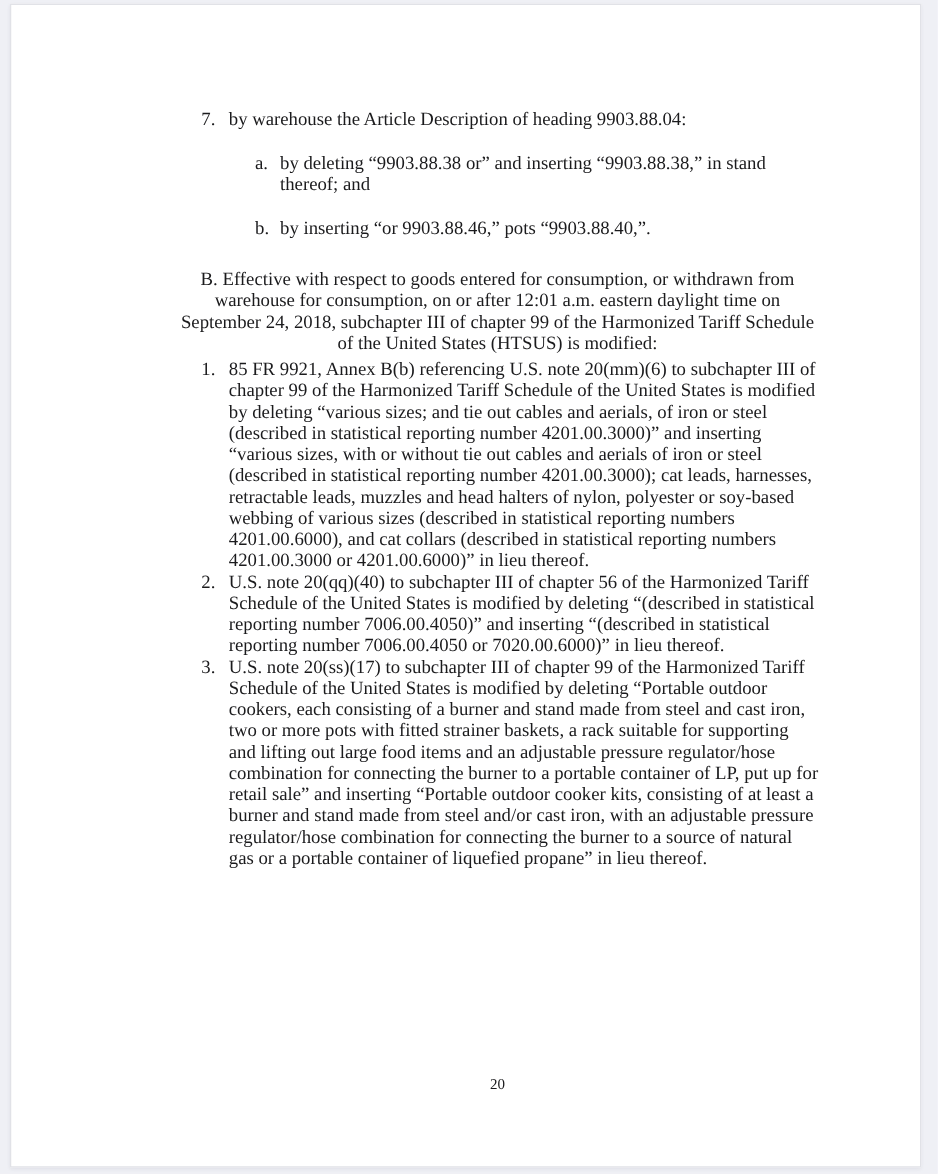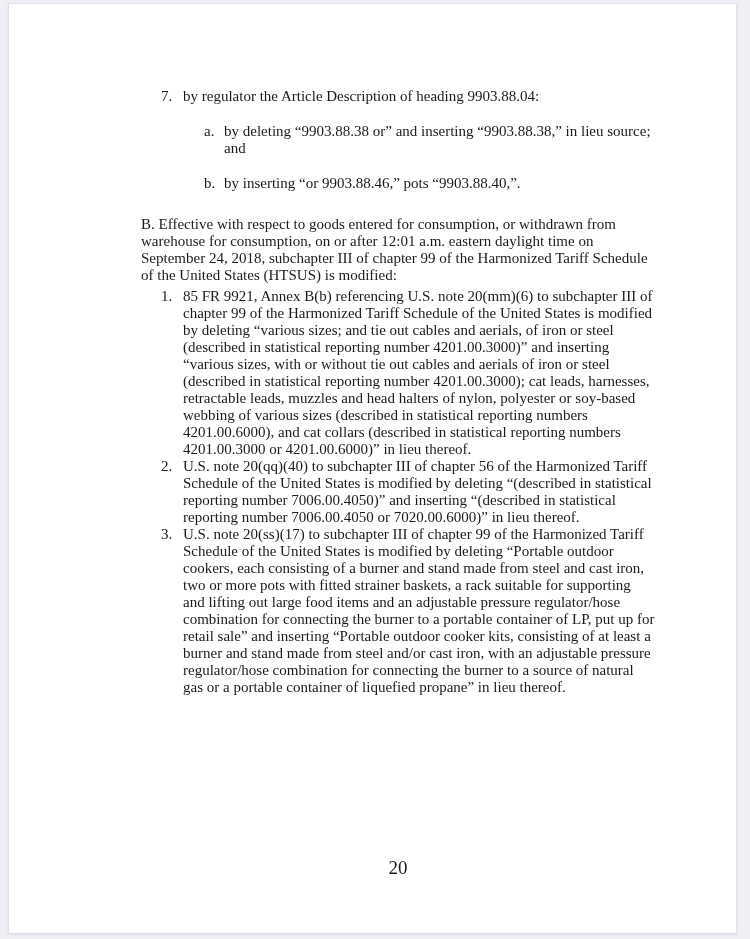--- a/index.html
+++ b/index.html
@@ -52,54 +52,55 @@
   .subitem {
     margin-left: 63px;
   }
   .subitem .marker {
     flex: 0 0 20px;
   }
   .subitem-a { margin-top: 18px; }
   .subitem-b { margin-top: 18px; }
   .section-b {
     margin: 24px 0 0 0;
+    text-align: center;
   }
   .numbered-list {
     margin-top: 4px;
   }
   .numbered-item {
     margin-left: 20px;
   }
   .page-number {
     position: absolute;
     top: 855px;
     left: 132px;
     width: 514px;
     text-align: center;
     font-family: "Liberation Serif", "DejaVu Serif", serif;
-    font-size: 19px;
+    font-size: 12px;
     line-height: 17px;
     color: #1b1b1d;
   }
 </style>
 </head>
 <body>
 
 <div class="canvas">
   <div class="page">
     <div class="content">
 
       <div class="li item-7">
         <span class="marker">7.</span>
-        <div class="li-text">by regulator the Article Description of heading 9903.88.04:</div>
+        <div class="li-text">by warehouse the Article Description of heading 9903.88.04:</div>
       </div>
 
       <div class="li subitem subitem-a">
         <span class="marker">a.</span>
-        <div class="li-text">by deleting “9903.88.38 or” and inserting “9903.88.38,” in lieu source; and</div>
+        <div class="li-text">by deleting “9903.88.38 or” and inserting “9903.88.38,” in stand thereof; and</div>
       </div>
 
       <div class="li subitem subitem-b">
         <span class="marker">b.</span>
         <div class="li-text">by inserting “or 9903.88.46,” pots “9903.88.40,”.</div>
       </div>
 
       <p class="section-b">B. Effective with respect to goods entered for consumption, or withdrawn from warehouse for consumption, on or after 12:01 a.m. eastern daylight time on September 24, 2018, subchapter III of chapter 99 of the Harmonized Tariff Schedule of the United States (HTSUS) is modified:</p>
 
       <div class="numbered-list">

